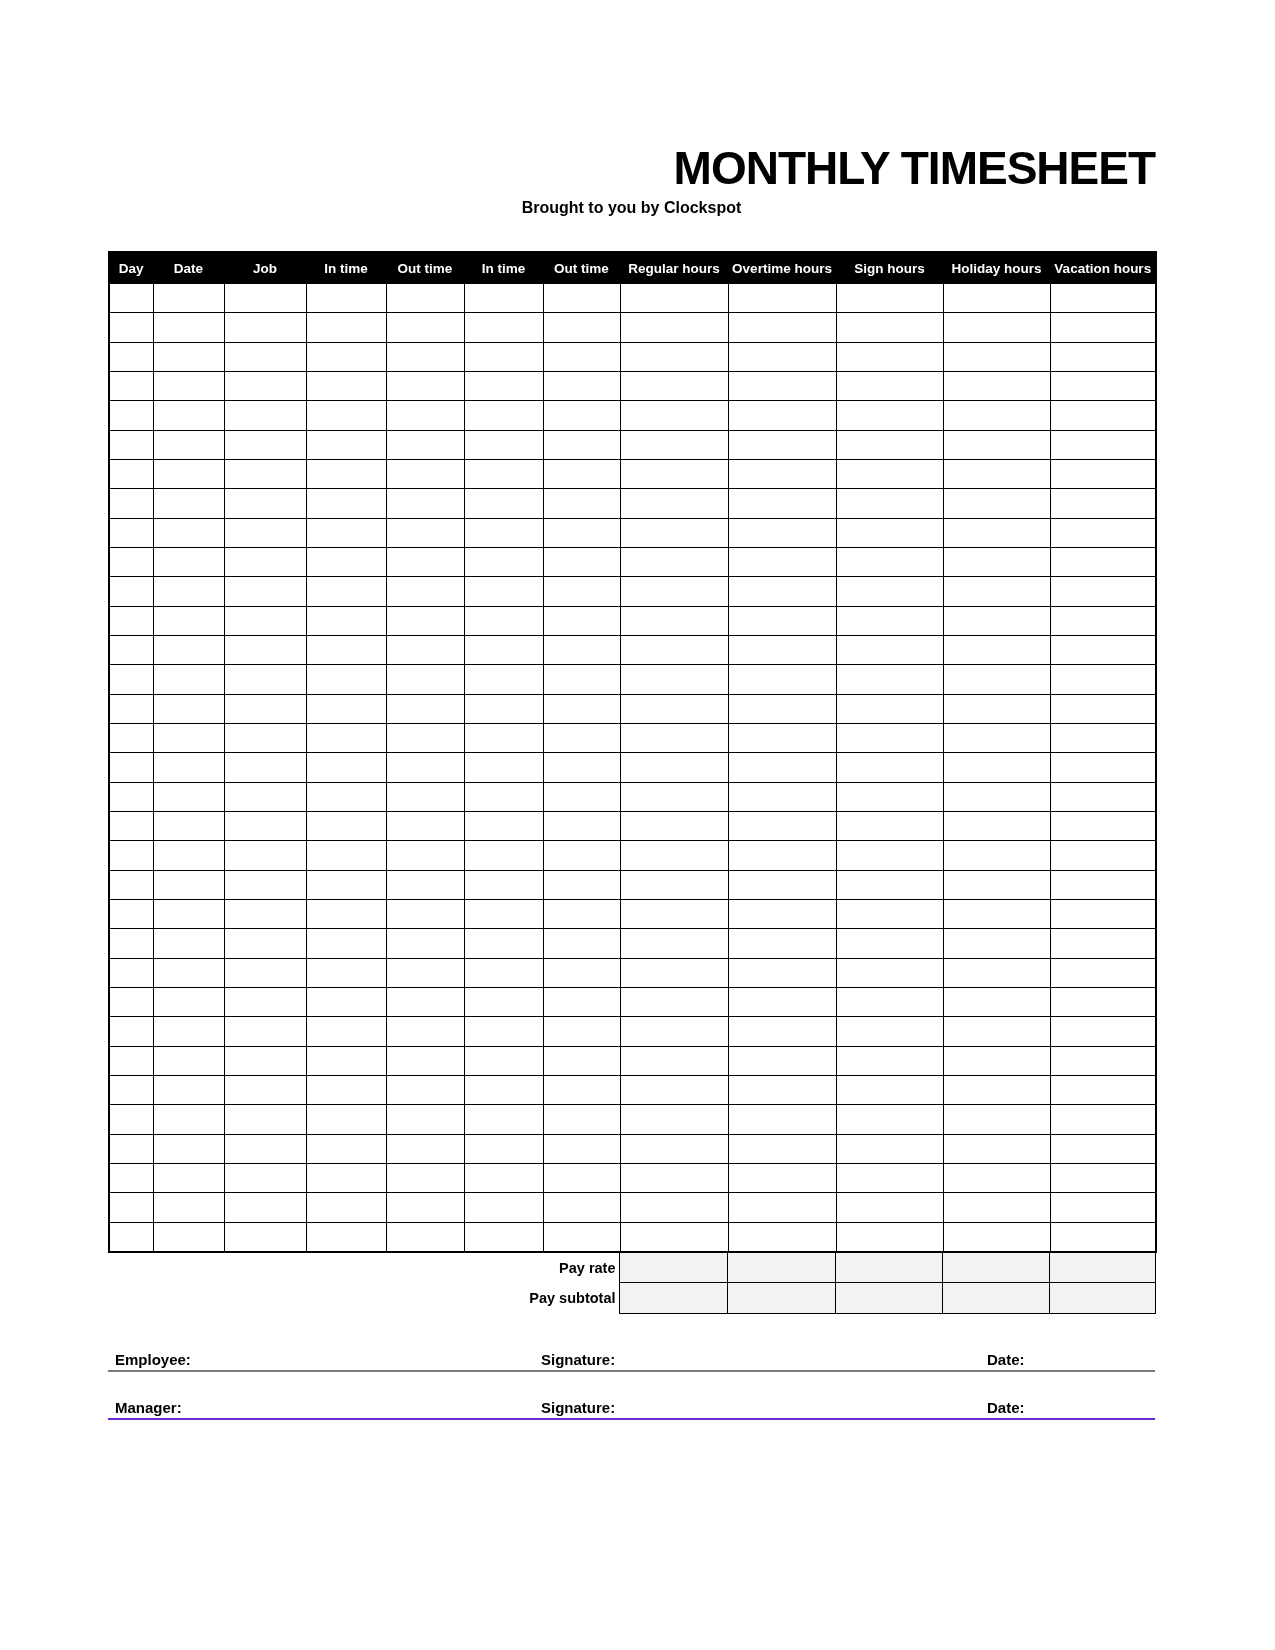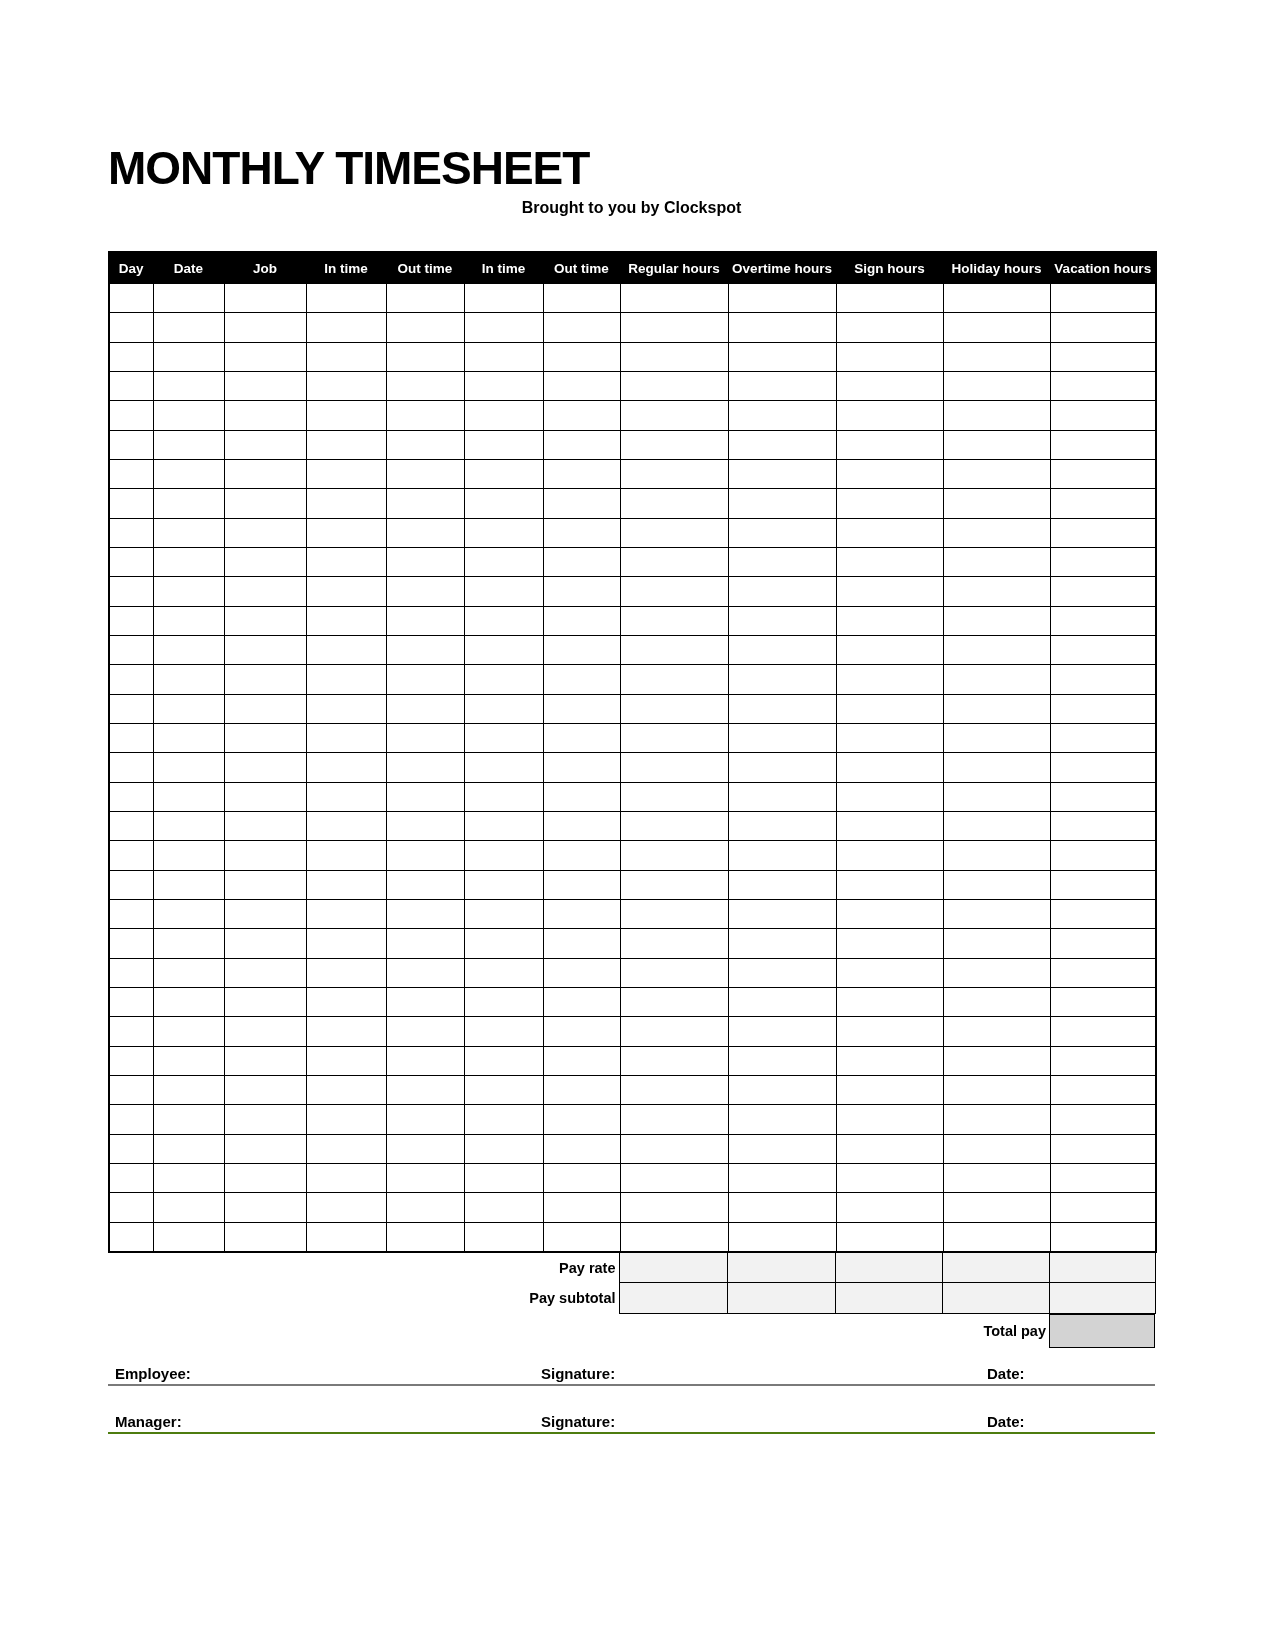--- a/index.html
+++ b/index.html
@@ -19,21 +19,21 @@
     width: 1047px;
     margin-left: 108px;
     padding-top: 144px;
   }
   
   .title {
     font-size: 46px;
     line-height: 48px;
     font-weight: 700;
     letter-spacing: -1px;
-    text-align: left;
+    text-align: right;
     margin: 0;
   }
   .subtitle {
     font-size: 16px;
     line-height: 20px;
     font-weight: 700;
     text-align: center;
     margin-top: 6px;
   }
   .tagline {
@@ -107,30 +107,30 @@
     padding-right: 3px;
   }
   .totalpay-cell {
     width: 104px;
     height: 32px;
     background: var(--total-cell-bg, #d3d3d3);
     border: 1px solid var(--grid-line, #000);
   }
   
   .signature-section {
-    margin-top: 16px;
+    margin-top: 36px;
     text-align: right;
   }
   .sig-line {
     position: relative;
     width: 1047px;
     height: 20px;
   }
   .sig-line.sig-0 { border-bottom: 2.5px solid #7a7a7a; }
-  .sig-line.sig-1 { margin-top: 26px; border-bottom: 2px solid #4d7c0f; }
+  .sig-line.sig-1 { margin-top: 26px; border-bottom: 2px solid #6d28d9; }
   .sig-label {
     position: absolute;
     bottom: 2px;
     font-size: 15px;
     font-weight: 700;
     white-space: nowrap;
   }
   .sig-left   { left: 7px; }
   .sig-middle { left: 433px; }
   .sig-right  { left: 879px; }
@@ -662,24 +662,20 @@
           <td class="sum-label">Pay subtotal</td>
           <td class="sum-cell"></td>
           <td class="sum-cell"></td>
           <td class="sum-cell"></td>
           <td class="sum-cell"></td>
           <td class="sum-cell"></td>
         </tr>
       </tbody>
   </table>
 
-  <div class="totalpay-row">
-    <div class="totalpay-label">Total pay</div>
-    <div class="totalpay-cell"></div>
-  </div>
 
   <div class="signature-section">
     <div class="sig-line sig-0">
       <span class="sig-label sig-left">Employee:</span>
       <span class="sig-label sig-middle">Signature:</span>
       <span class="sig-label sig-right">Date:</span>
     </div>
     <div class="sig-line sig-1">
       <span class="sig-label sig-left">Manager:</span>
       <span class="sig-label sig-middle">Signature:</span>

